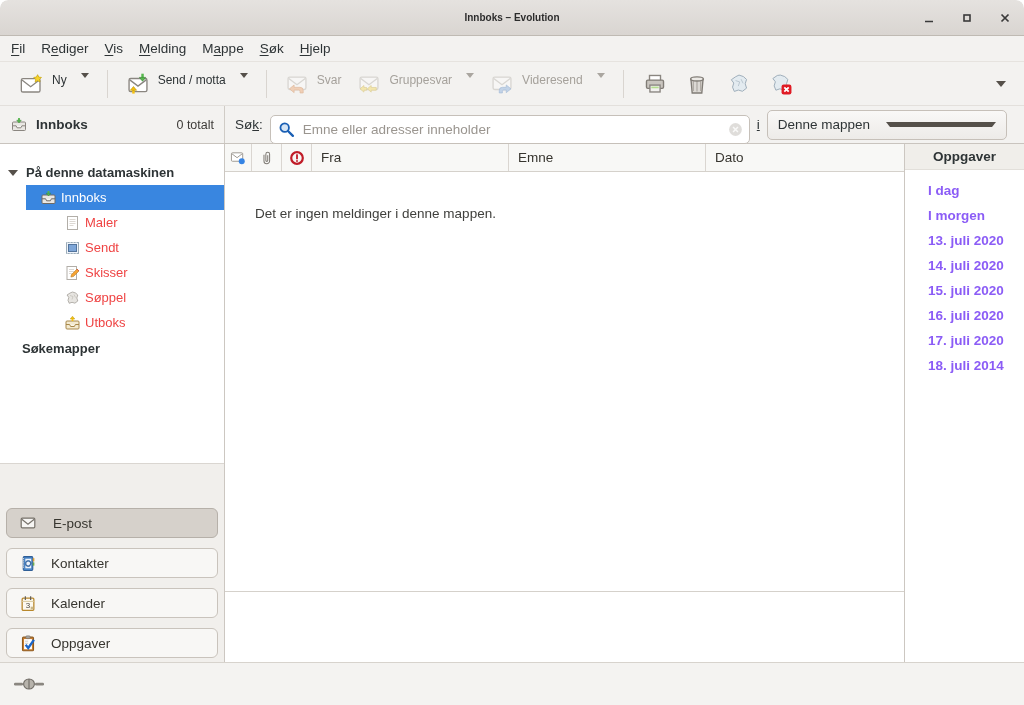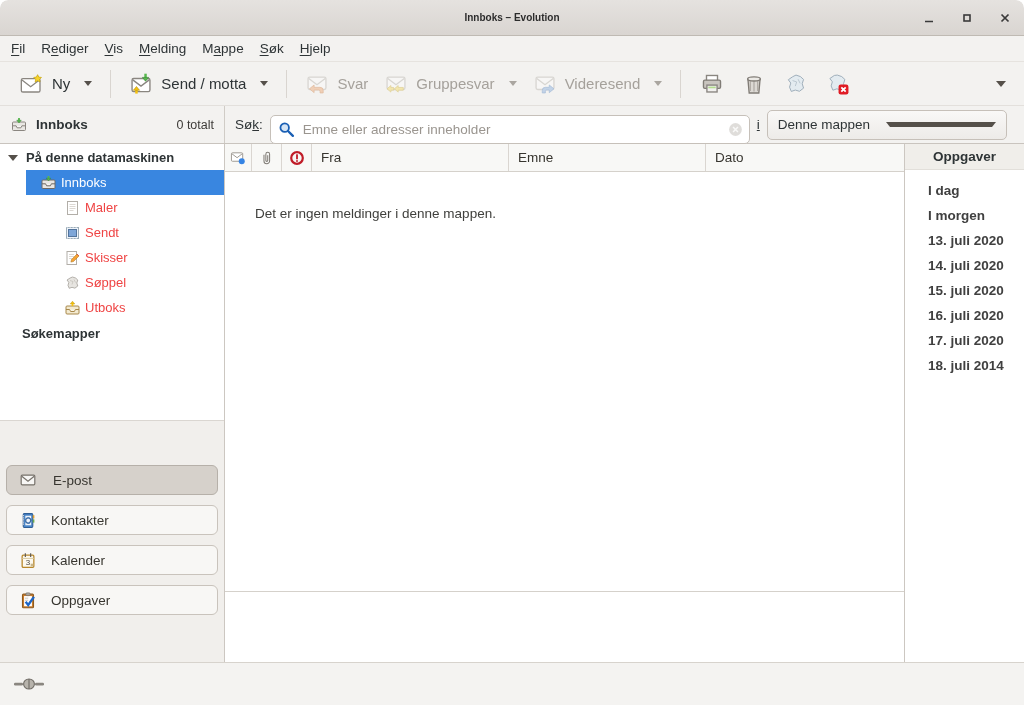--- a/index.html
+++ b/index.html
@@ -12,21 +12,21 @@
   .win-controls { position:absolute; right:10px; top:0; height:36px; display:flex; align-items:center; gap:20px; }
   .winbtn { width:18px; height:18px; display:flex; align-items:center; justify-content:center; cursor:default; }
 
   
   .menubar { height:26px; flex:none; background:#f3f2f0; display:flex; align-items:center; padding-left:3px; border-bottom:1px solid #e6e3df; }
   .menu-item { padding:3px 8px; font-size:13.5px; color:#2e3436; }
   .menu-item u { text-underline-offset:2px; }
 
   
   .toolbar { height:44px; flex:none; background:#f3f2f0; display:flex; align-items:center; padding:0 12px; border-bottom:1px solid #e3e0dc; }
-  .tool-btn { display:flex; align-items:center; gap:8px; padding:5px 8px; border-radius:4px; font-size:15px; color:#2e3436; }
+  .tool-btn { display:flex; align-items:flex-start; gap:8px; padding:5px 8px; border-radius:4px; font-size:12px; color:#2e3436; }
   .tool-btn.disabled { color:#a5a19b; }
   .tool-btn.disabled svg { opacity:.45; }
   .tb-sep { width:1px; height:28px; background:#d9d5d0; margin:0 10px; flex:none; }
   .arrow-down { width:0; height:0; border-left:4px solid transparent; border-right:4px solid transparent; border-top:5px solid #55504a; margin-left:6px; }
   .disabled .arrow-down { border-top-color:#aaa6a0; }
   .icon-btn { padding:5px 9px; border-radius:4px; display:flex; align-items:center; }
   .tb-overflow { margin-left:auto; padding-right:6px; display:flex; align-items:center; }
 
   
   .searchband { height:38px; flex:none; background:#f3f2f0; border-bottom:1px solid #c9c4be; display:flex; }
@@ -41,21 +41,21 @@
   .sb-search-icon { position:absolute; left:8px; top:6px; }
   .sb-clear-icon { position:absolute; right:7px; top:7px; opacity:.45; }
   .combo { width:240px; height:30px; flex:none; border:1px solid #c6c0b9; border-radius:5px; background:linear-gradient(#f9f8f7,#edebe8); display:flex; align-items:center; padding:0 10px; font-size:13.5px; color:#2e3436; }
   .combo span { flex:1; }
 
   
   .content { flex:1; display:flex; min-height:0; }
 
   
   .sidebar { width:225px; flex:none; border-right:1px solid #ccc7c1; display:flex; flex-direction:column; background:#fff; }
-  .tree { height:276px; flex:none; padding-top:1px; background:#fff; overflow:hidden; }
+  .tree { height:319px; flex:none; padding-top:16px; background:#fff; overflow:hidden; }
   .tree-root { height:25px; display:flex; align-items:center; padding-left:8px; gap:8px; font-size:13px; font-weight:bold; color:#2e3436; }
   .expander { width:0; height:0; border-left:5px solid transparent; border-right:5px solid transparent; border-top:6px solid #55504a; }
   .tree-row { height:25px; display:flex; align-items:center; padding-left:40px; gap:4px; font-size:13px; color:#ef4444;margin-left:24px; }
   .tree-row.selected { background:#3986e0; color:#fff; margin-left:26px; padding-left:14px; }
   .tree-root2 { height:25px; display:flex; align-items:center; padding-left:22px; font-size:13px; font-weight:bold; color:#2e3436; margin-top:1px; }
 
   .switcher { flex:1; background:#f1efec; border-top:1px solid #dad6d1; display:flex; flex-direction:column; padding:44px 6px 0 6px; gap:10px; }
   .sw-btn { height:30px; flex:none; border:1px solid #c9c3bc; border-radius:6px; background:#f8f7f5; display:flex; align-items:center; padding-left:12px; gap:14px; font-size:13.5px; color:#37352f; }
   .sw-btn.active { background:#d6d1cb; border-color:#b6b0a9;gap:16px; }
 
@@ -67,21 +67,21 @@
   .col-text { width:197px; flex:none; border-right:1px solid #dad6d1; display:flex; align-items:center; padding-left:9px; }
   .col-text.last { flex:1; border-right:none; }
   .list-body { flex:1; background:#fff; }
   .empty-text { margin:34px 0 0 30px; font-size:13.5px; color:#40403d; }
   .preview { height:71px; flex:none; border-top:1px solid #d5d1cb; background:#fff; }
 
   
   .tasks { width:120px; flex:none; border-left:1px solid #ccc7c1; display:flex; flex-direction:column; background:#fff; }
   .tasks-header { height:26px; flex:none; background:#f0eeea; border-bottom:1px solid #e2dfda; display:flex; align-items:center; justify-content:center; font-size:13.5px; font-weight:bold; color:#2e3436; }
   .tasks-list { padding-top:8px; }
-  .task-date { height:25px; display:flex; align-items:center; padding-left:23px; font-size:13.5px; font-weight:bold; color:#404040; }
+  .task-date { height:25px; display:flex; align-items:center; padding-left:23px; font-size:13.5px; font-weight:bold; color:#8b5cf6; }
 
   
   .statusbar { height:43px; flex:none; background:#f4f3f1; border-top:1px solid #d7d3cd; display:flex; align-items:center; padding-left:13px; }
 
   svg { display:block; }
 </style>
 </head>
 <body>
 
 <div class="window">

